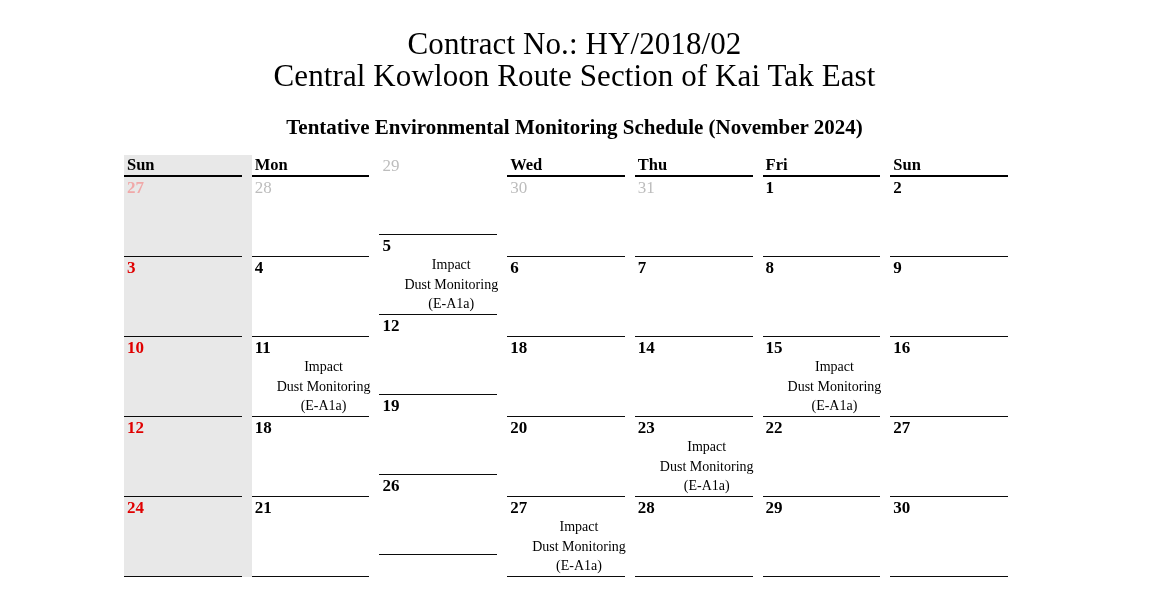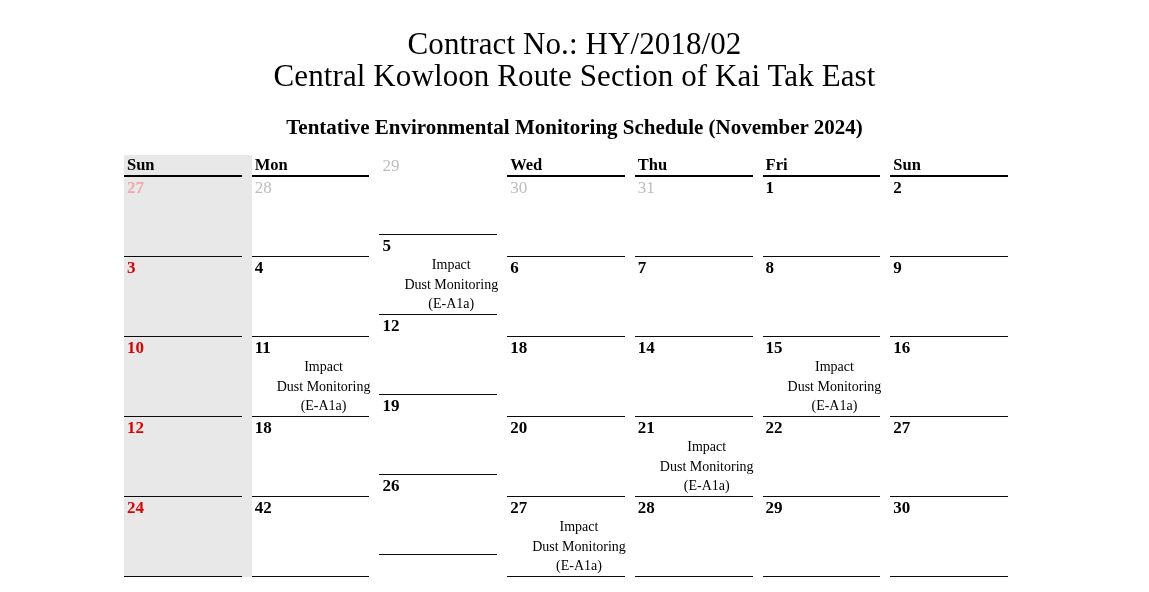--- a/index.html
+++ b/index.html
@@ -197,21 +197,21 @@
               <span class="event-line">Dust Monitoring</span>
               <span class="event-line">(E-A1a)</span>
             </div>
             <div class="rule thin"></div>
           </div>
           <div class="day-cell">
             <div class="day-num">18</div>
             <div class="rule thin"></div>
           </div>
           <div class="day-cell last-row">
-            <div class="day-num">42</div>
+            <div class="day-num">21</div>
             <div class="rule thin"></div>
           </div>
         </div>
         <div class="col">
           <div class="day-cell first-row">
             <div class="day-num other-month">29</div>
             <div class="rule thin"></div>
           </div>
           <div class="day-cell">
             <div class="day-num">5</div>
@@ -277,21 +277,21 @@
           </div>
           <div class="day-cell">
             <div class="day-num">7</div>
             <div class="rule thin"></div>
           </div>
           <div class="day-cell">
             <div class="day-num">14</div>
             <div class="rule thin"></div>
           </div>
           <div class="day-cell">
-            <div class="day-num">21</div>
+            <div class="day-num">23</div>
             <div class="event">
               <span class="event-line">Impact</span>
               <span class="event-line">Dust Monitoring</span>
               <span class="event-line">(E-A1a)</span>
             </div>
             <div class="rule thin"></div>
           </div>
           <div class="day-cell last-row">
             <div class="day-num">28</div>
             <div class="rule thin"></div>

